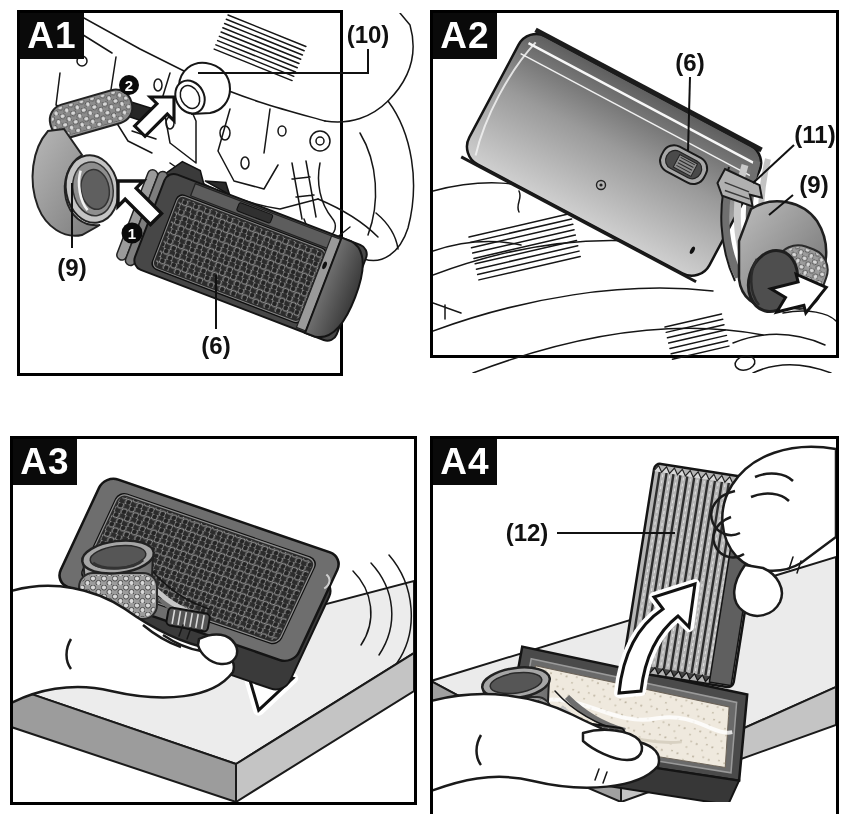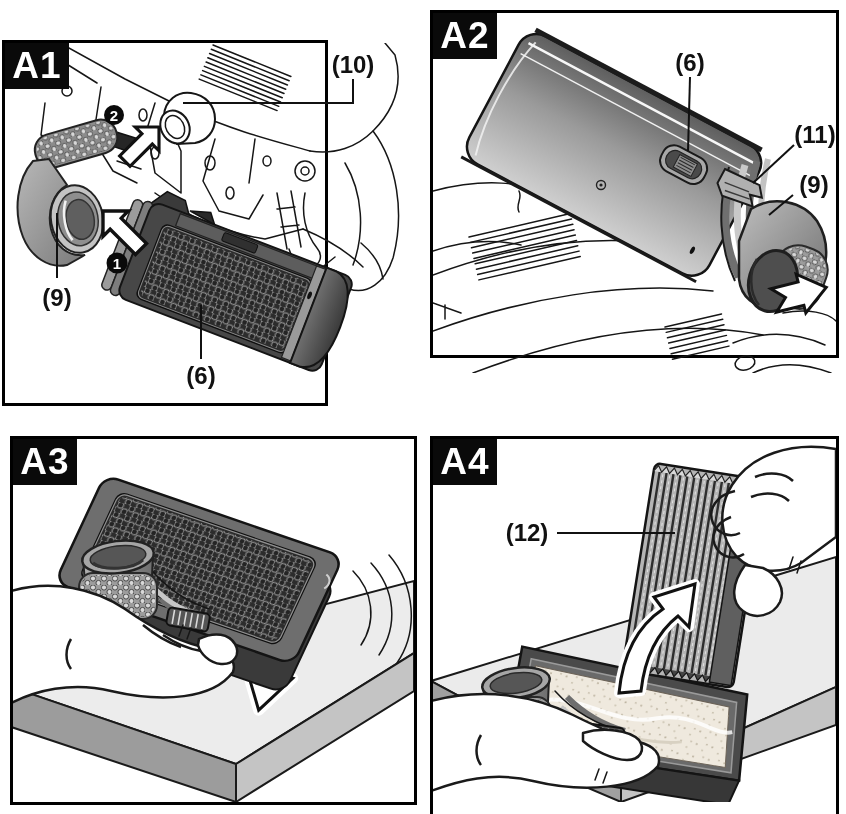--- a/index.html
+++ b/index.html
@@ -1,19 +1,19 @@
 <!DOCTYPE html>
 <html><head>
 <meta charset="utf-8">
 <style>
   html,body{margin:0;padding:0;background:#fff;}
   #stage{position:relative;width:846px;height:814px;background:#ffffff;overflow:hidden;
          font-family:"Liberation Sans",sans-serif;}
   .panel{position:absolute;background:#ffffff;border:3px solid #000;box-sizing:border-box;}
-  #panel-a1{left:2px;top:10px;width:326px;height:366px;margin-top:30px;}
+  #panel-a1{left:17px;top:10px;width:326px;height:366px;}
   #panel-a2{left:430px;top:10px;width:409px;height:348px;}
   #panel-a3{left:10px;top:436px;width:407px;height:369px;}
   #panel-a4{left:430px;top:436px;width:409px;height:381px;}
   .badge{position:absolute;left:0;top:0;width:64px;height:46px;background:#0a0a0a;
          color:#fff;display:flex;align-items:center;justify-content:center;
          font-weight:bold;font-size:37px;letter-spacing:1px;z-index:5;}
   .panel svg{position:absolute;left:0;top:0;}
   text{font-family:"Liberation Sans",sans-serif;}
   .part-label{font-weight:bold;font-size:24px;fill:#111;}
   .step-num{font-weight:bold;font-size:15px;fill:#fff;}

